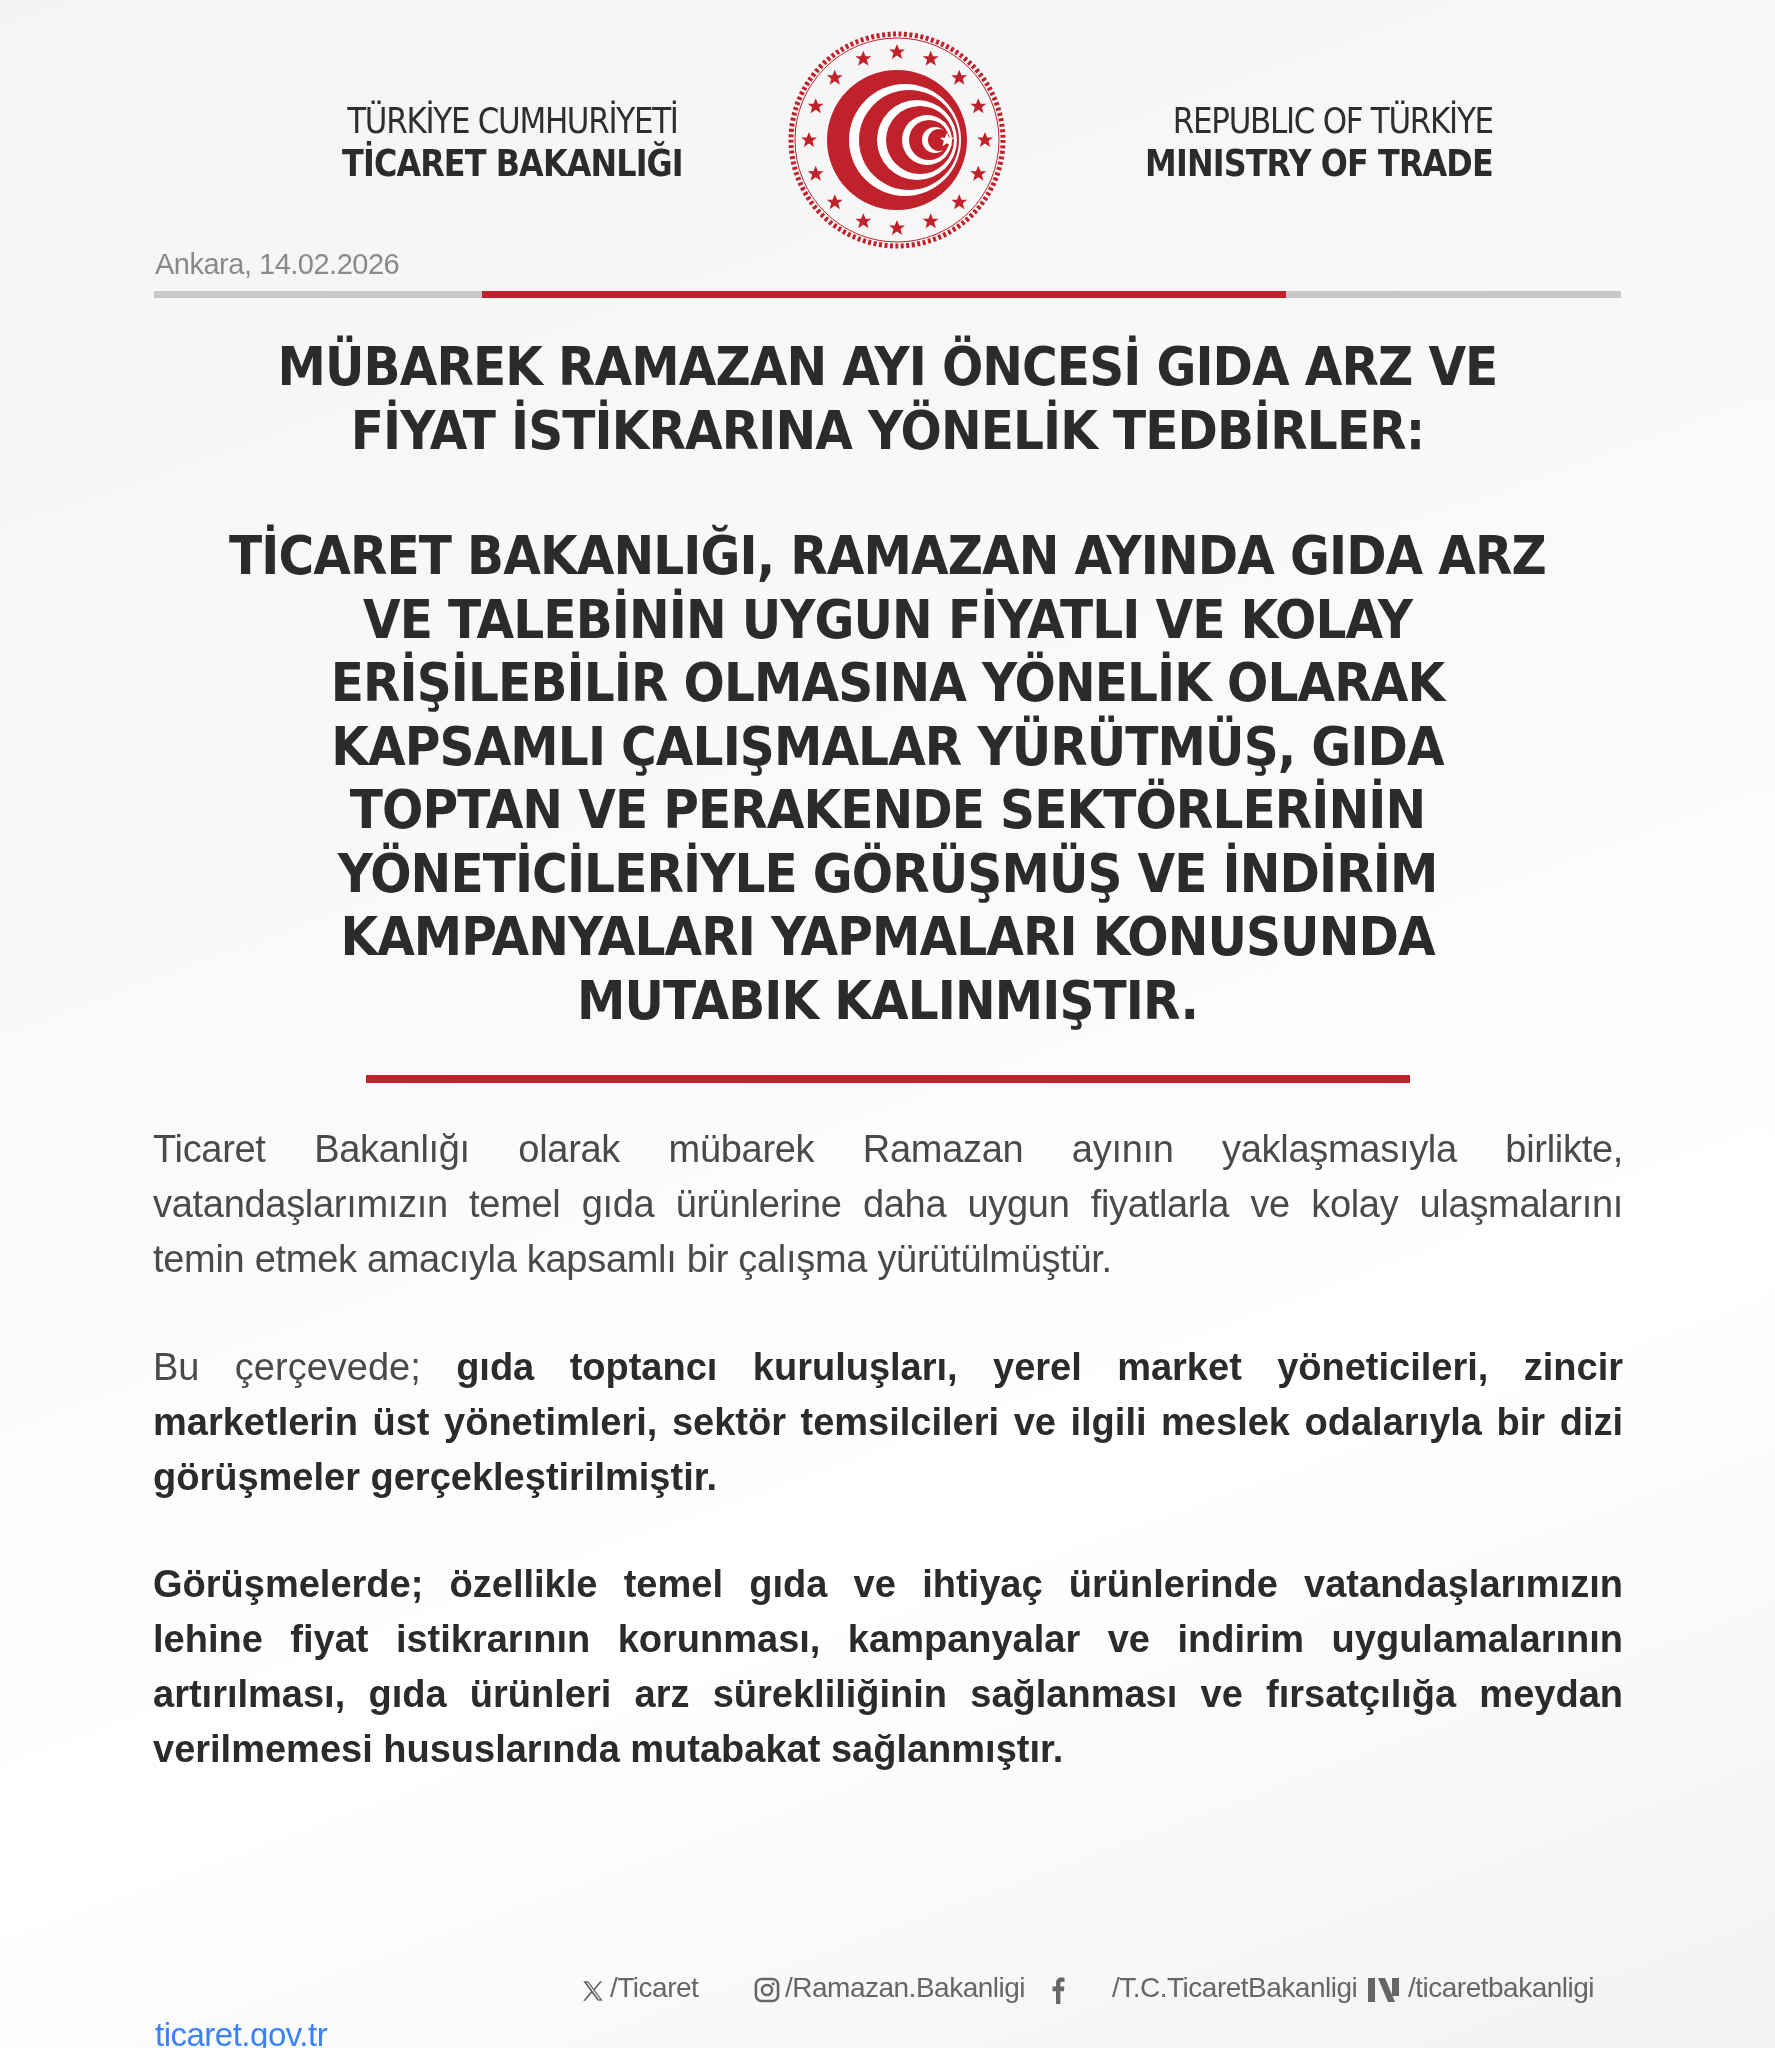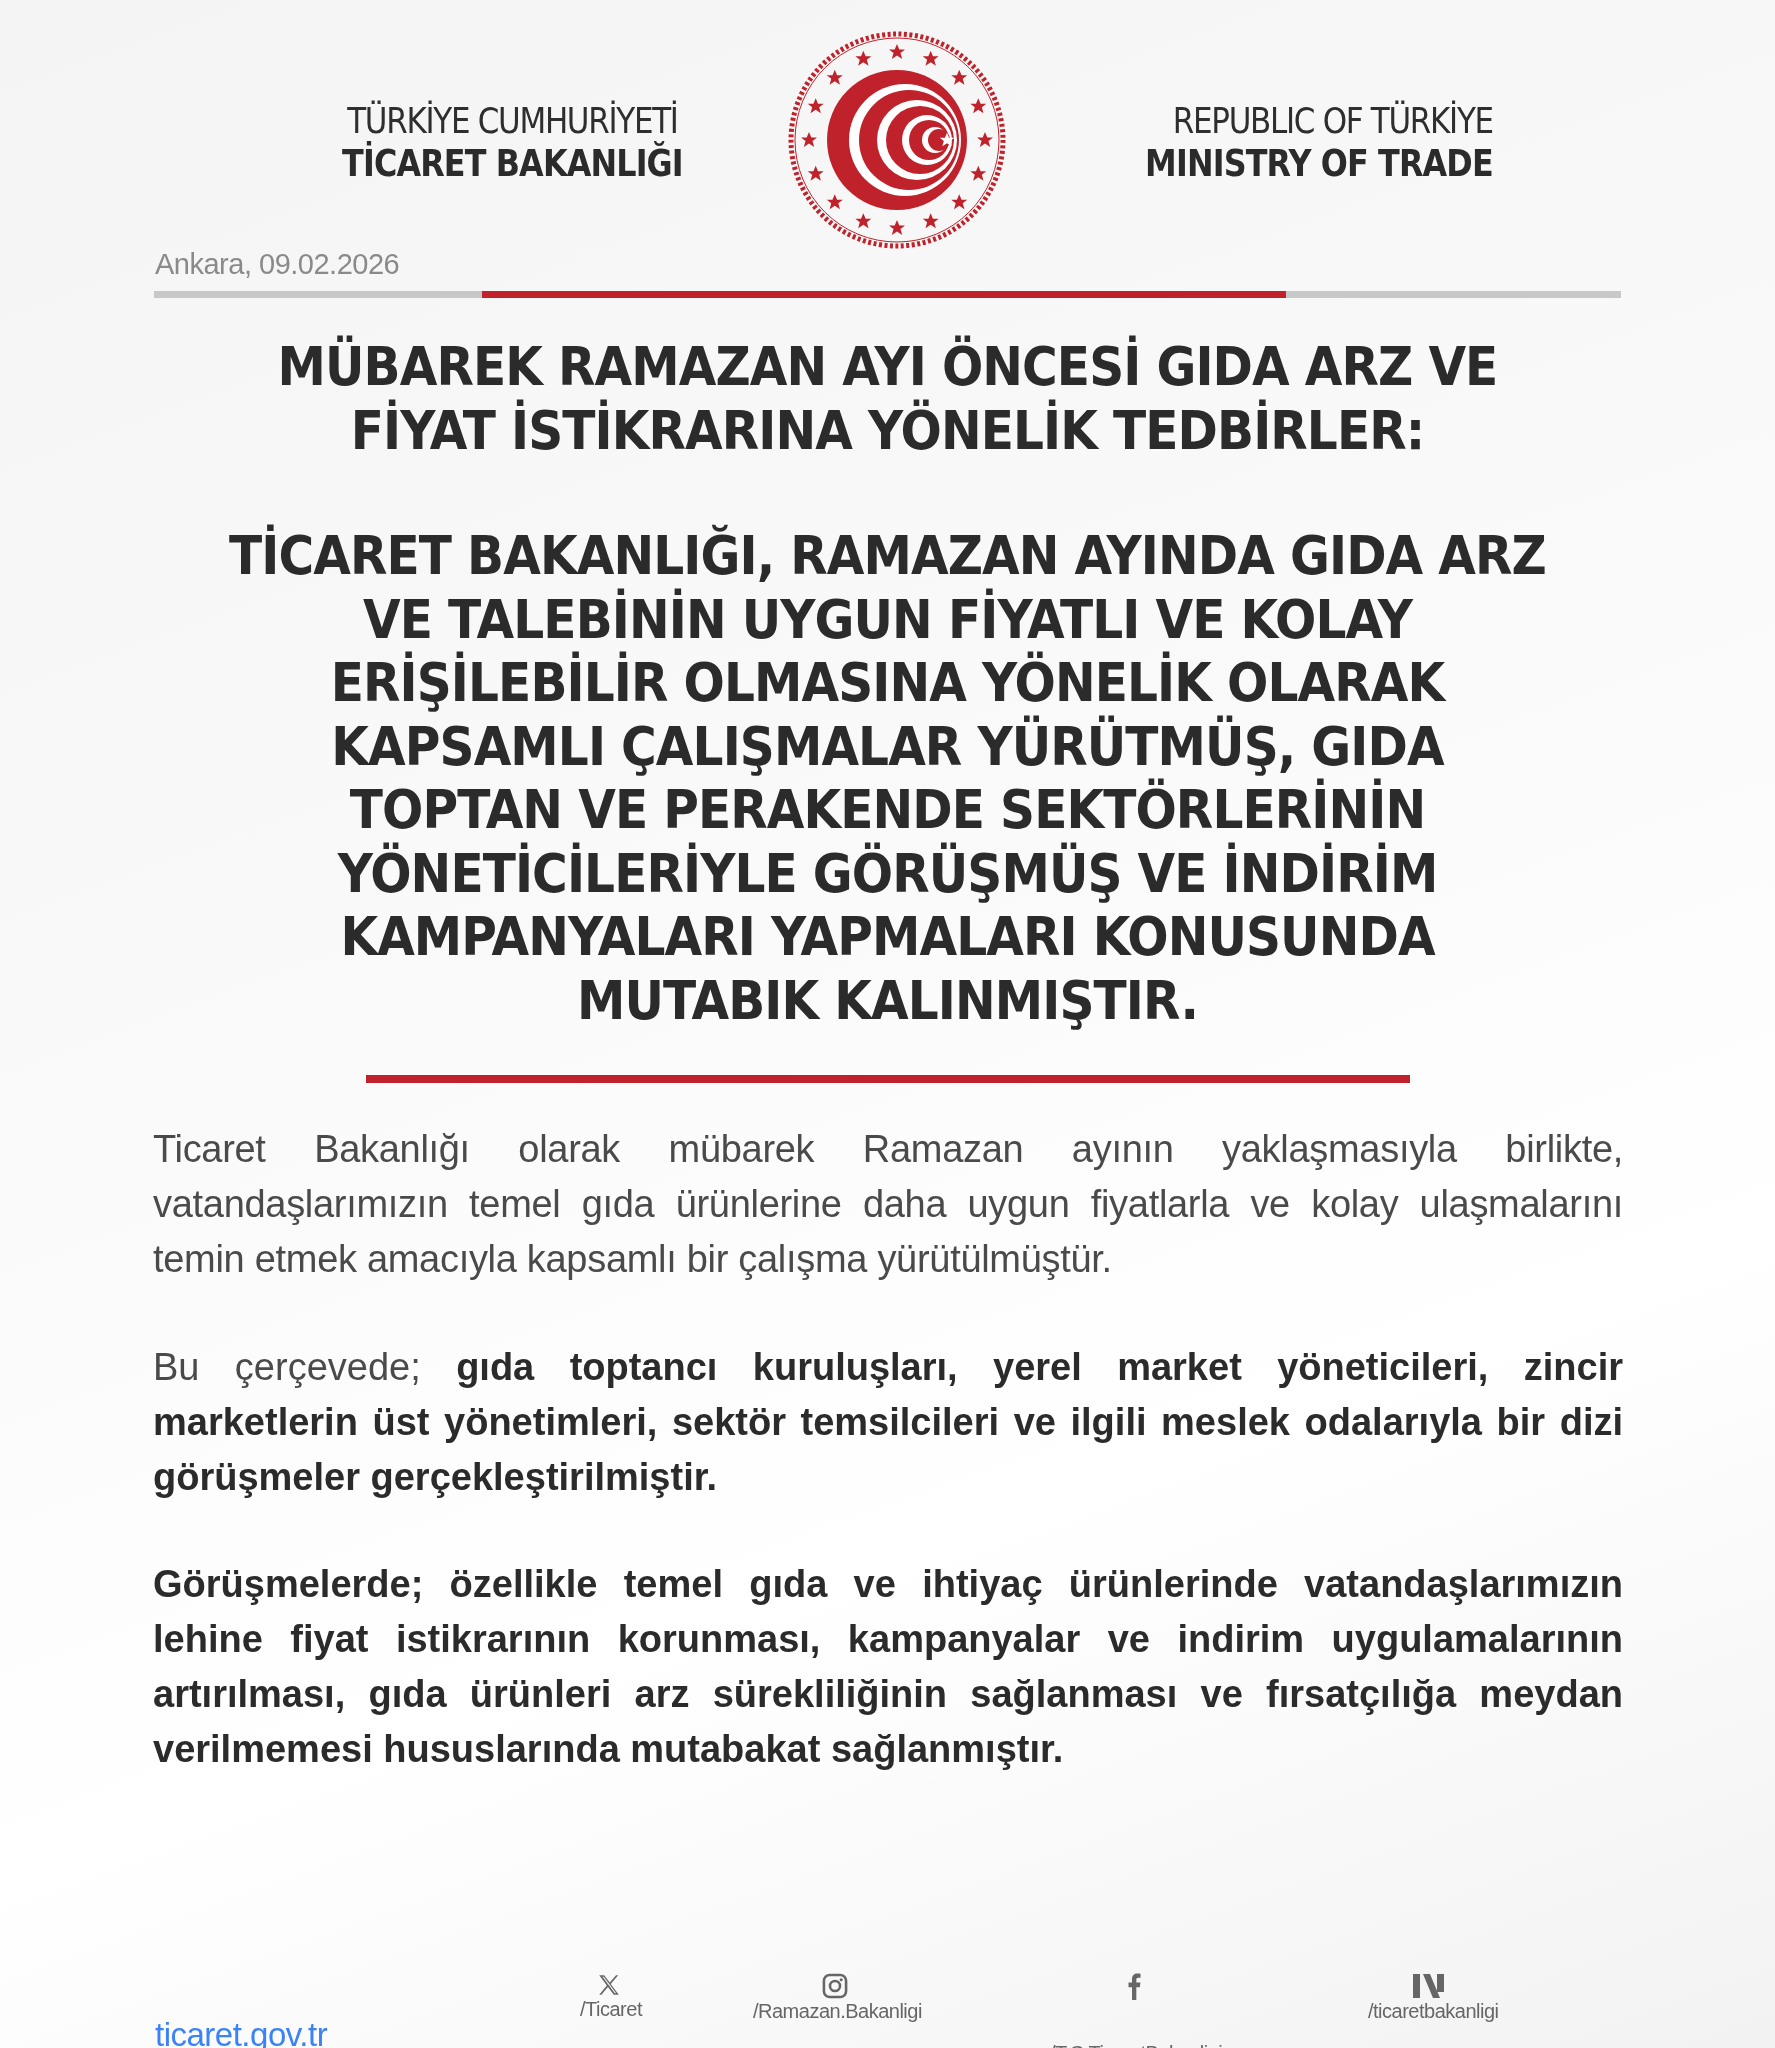--- a/index.html
+++ b/index.html
@@ -38,21 +38,21 @@
   
   .body { left:153px; width:1470px; font-size:38px; line-height:55px; text-align:justify; text-align-last:left; }
   .p1 { top:1122px; color:#4a4a4a; font-weight:300; letter-spacing:-0.3px; }
   .p2 { top:1340px; }
   .p3 { top:1557px; font-weight:700; color:#2b2b2b; }
   .light { font-weight:400; color:#4a4a4a; }
   .bold { font-weight:700; color:#2b2b2b; }
 
   
   .footer-site { left:155px; top:1972px; font-size:33px; color:#3b82f6; letter-spacing:-0.5px;margin-top:44px; }
-  .social { top:1972px; font-size:20px; color:#666; display:flex; align-items:center; letter-spacing:-0.5px;flex-direction:column; }
+  .social { top:1972px; font-size:28px; color:#666; display:flex; align-items:flex-end; letter-spacing:-0.5px; }
   .social svg { display:block; }
   .s-x { left:580px; }
   .s-ig { left:753px; }
   .s-fb { left:1050px;gap:42px; }
   .s-ns { left:1368px; }
   .ico { margin-right:4px; display:inline-flex; align-items:center; }
 </style>
 </head>
 <body>
 
@@ -102,21 +102,21 @@
     <circle cx="42" cy="0" r="11" fill="#c0222b"></circle>
     <polygon transform="translate(50,0) scale(0.9)" fill="#ffffff" points="0,-8 2.3,-2.5 8,-2.5 3.5,1 5.2,7 0,3.5 -5.2,7 -3.5,1 -8,-2.5 -2.3,-2.5"></polygon>
   </svg>
 </div>
 
 <div class="abs hdr-right">
   <div class="hdr-line1">REPUBLIC OF TÜRKİYE</div>
   <div class="hdr-line2">MINISTRY OF TRADE</div>
 </div>
 
-<div class="abs date">Ankara, 09.02.2026</div>
+<div class="abs date">Ankara, 14.02.2026</div>
 
 <div class="abs topline"></div>
 <div class="abs topline-red"></div>
 
 <div class="abs title">
   <div class="title-line">MÜBAREK RAMAZAN AYI ÖNCESİ GIDA ARZ VE</div>
   <div class="title-line">FİYAT İSTİKRARINA YÖNELİK TEDBİRLER:</div>
 </div>
 
 <div class="abs subtitle">

